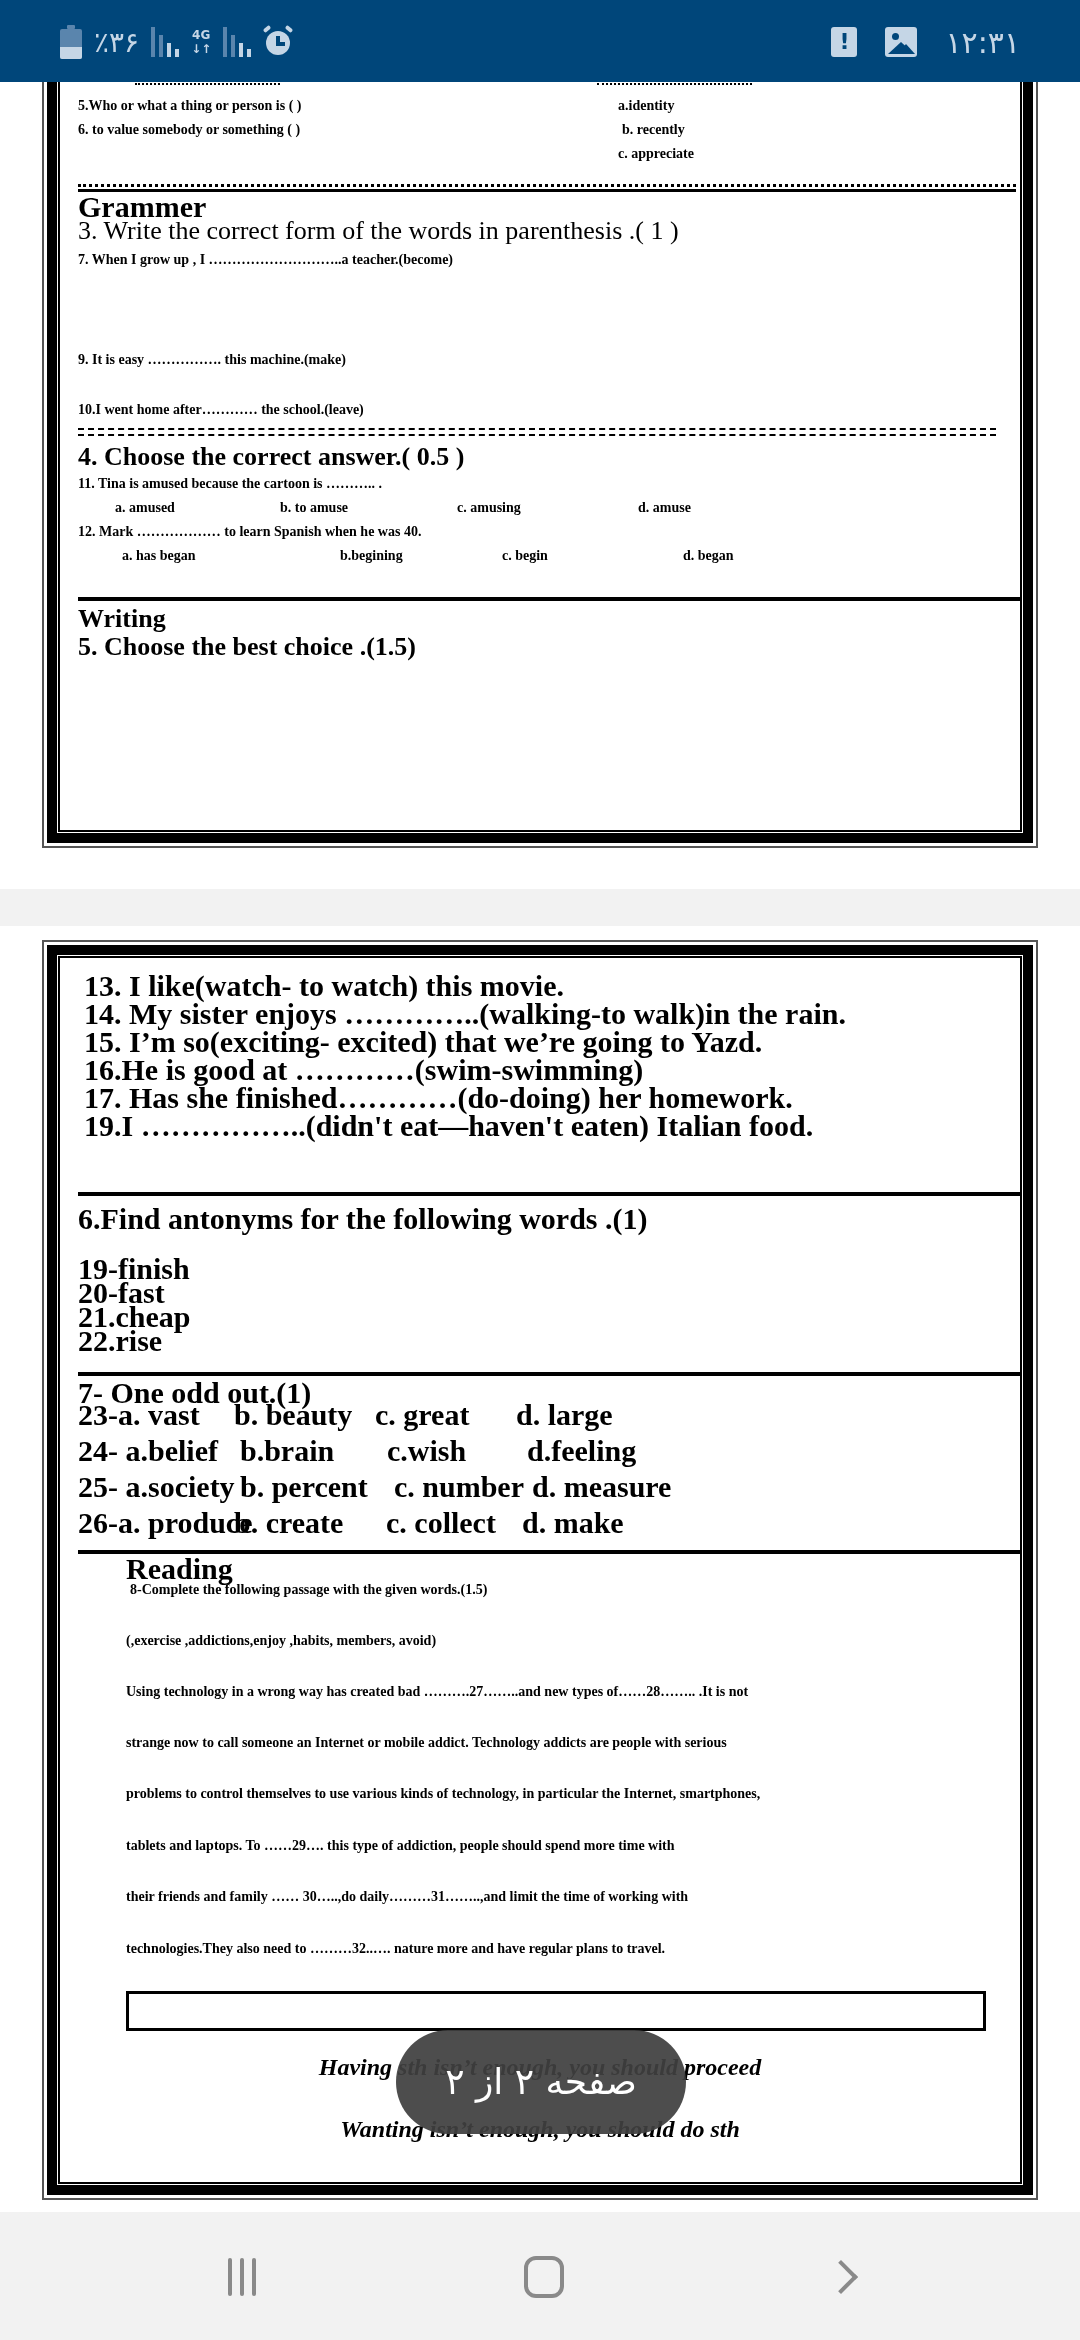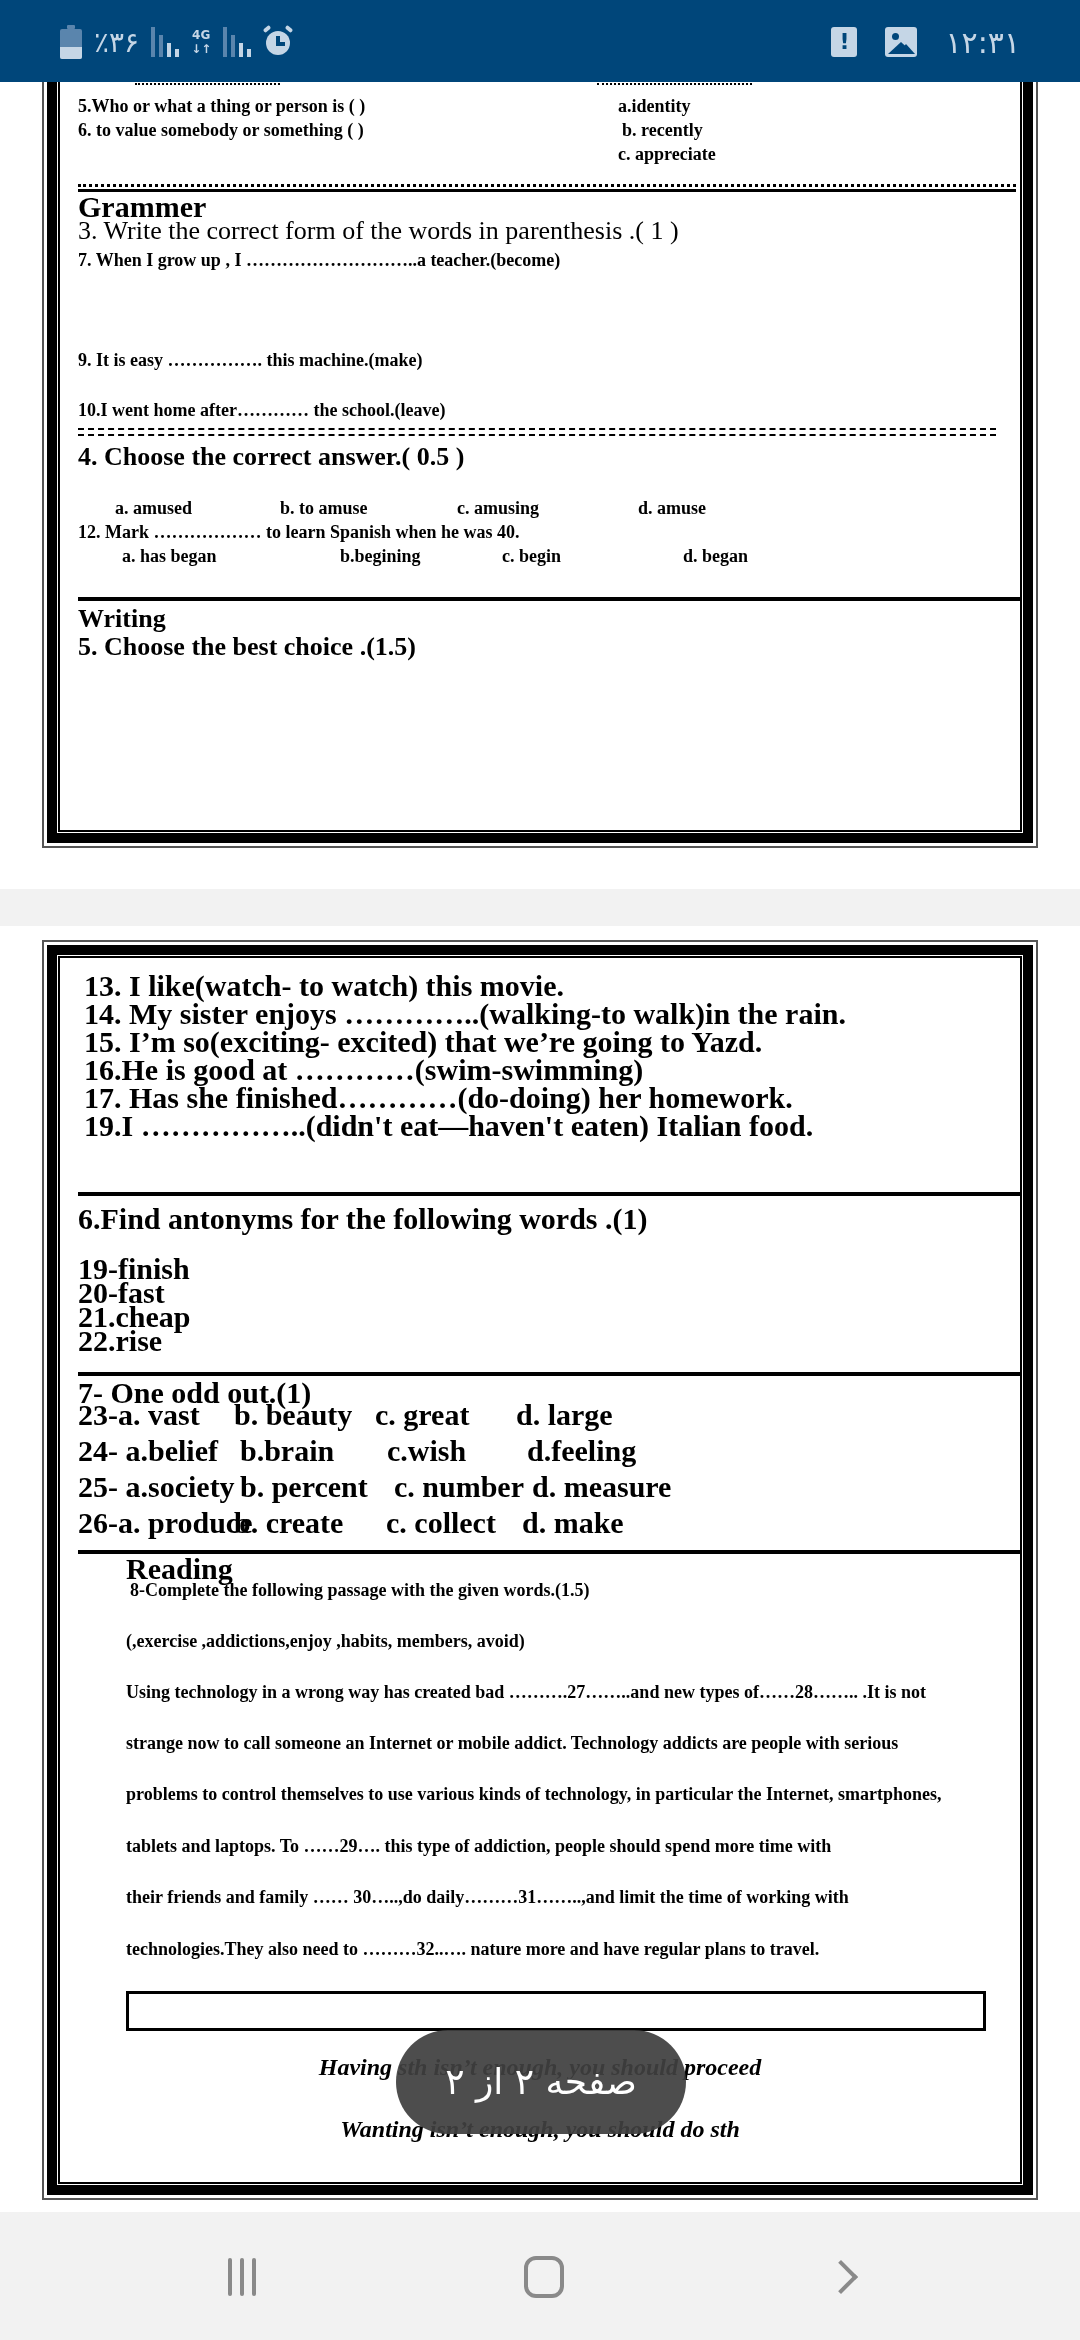--- a/index.html
+++ b/index.html
@@ -35,21 +35,21 @@
   .viewer { position: absolute; left: 0; top: 82px; width: 1080px; height: 2130px; background: #f2f2f2; overflow: hidden; }
   .page { position: absolute; left: 0; width: 1080px; background: #fff; }
   .page1 { top: -100px; height: 907px; }
   .page2 { top: 844px; height: 1286px; }
 
   .frame { position: absolute; left: 42px; width: 996px; border: 2px solid #555; }
   .frame .f2 { position: absolute; inset: 3px; border: 10px solid #000; }
   .frame .f3 { position: absolute; inset: 14px; border: 2px solid #000; background: #fff; }
   .page1 .frame { top: 0; height: 866px; }
   .page2 .frame { top: 14px; height: 1260px; }
-  .t16 { font-size: 18px; line-height: 24px; }
+  .t16 { font-size: 14px; line-height: 24px; }
   .t18 { font-size: 30px; line-height: 26px; }
   .t22 { font-size: 26px; line-height: 30px; }
   .abs { position: absolute; white-space: nowrap; }
 
   .hr-thick { position: absolute; height: 4px; background: #000; }
   .hr-eq { position: absolute; height: 8px; border-top: 2px dashed #000; border-bottom: 2px dashed #000; }
   .hr-dot { position: absolute; height: 8px; border-top: 3px dotted #000; border-bottom: 3px solid #000; }
   .dash-small { position: absolute; height: 2px; border-top: 2px dotted #000; }
 
   .answer-box { position: absolute; border: 3px solid #000; }
@@ -134,20 +134,21 @@
 
     <div class="abs t18" style="left:78px; top:212px; font-weight:bold;">Grammer</div>
     <div class="abs t22" style="left:78px; top:234px; font-weight:normal;">3. Write the correct form of the words in parenthesis .( 1 )</div>
     <div class="abs t16" style="left:78px; top:266px; font-weight:bold;">7. When I grow up , I ………………………..a teacher.(become)</div>
     <div class="abs t16" style="left:78px; top:366px; font-weight:bold;">9. It is easy ……………. this machine.(make)</div>
     <div class="abs t16" style="left:78px; top:416px; font-weight:bold;">10.I went home after………… the school.(leave)</div>
 
     <div class="hr-eq" style="left:78px; top:446px; width:918px;"></div>
 
     <div class="abs t22" style="left:78px; top:460px; font-weight:bold;">4. Choose the correct answer.( 0.5 )</div>
+    <div class="abs t16" style="left:78px; top:490px; font-weight:bold;">11. Tina is amused because the cartoon is ……….. .</div>
     <div class="abs t16" style="left:115px; top:514px; font-weight:bold;">a. amused</div>
     <div class="abs t16" style="left:280px; top:514px; font-weight:bold;">b. to amuse</div>
     <div class="abs t16" style="left:457px; top:514px; font-weight:bold;">c. amusing</div>
     <div class="abs t16" style="left:638px; top:514px; font-weight:bold;text-align:center;">d. amuse</div>
     <div class="abs t16" style="left:78px; top:538px; font-weight:bold;">12. Mark ……………… to learn Spanish when he was 40.</div>
     <div class="abs t16" style="left:122px; top:562px; font-weight:bold;">a. has began</div>
     <div class="abs t16" style="left:340px; top:562px; font-weight:bold;">b.begining</div>
     <div class="abs t16" style="left:502px; top:562px; font-weight:bold;">c. begin</div>
     <div class="abs t16" style="left:683px; top:562px; font-weight:bold;">d. began</div>
 

